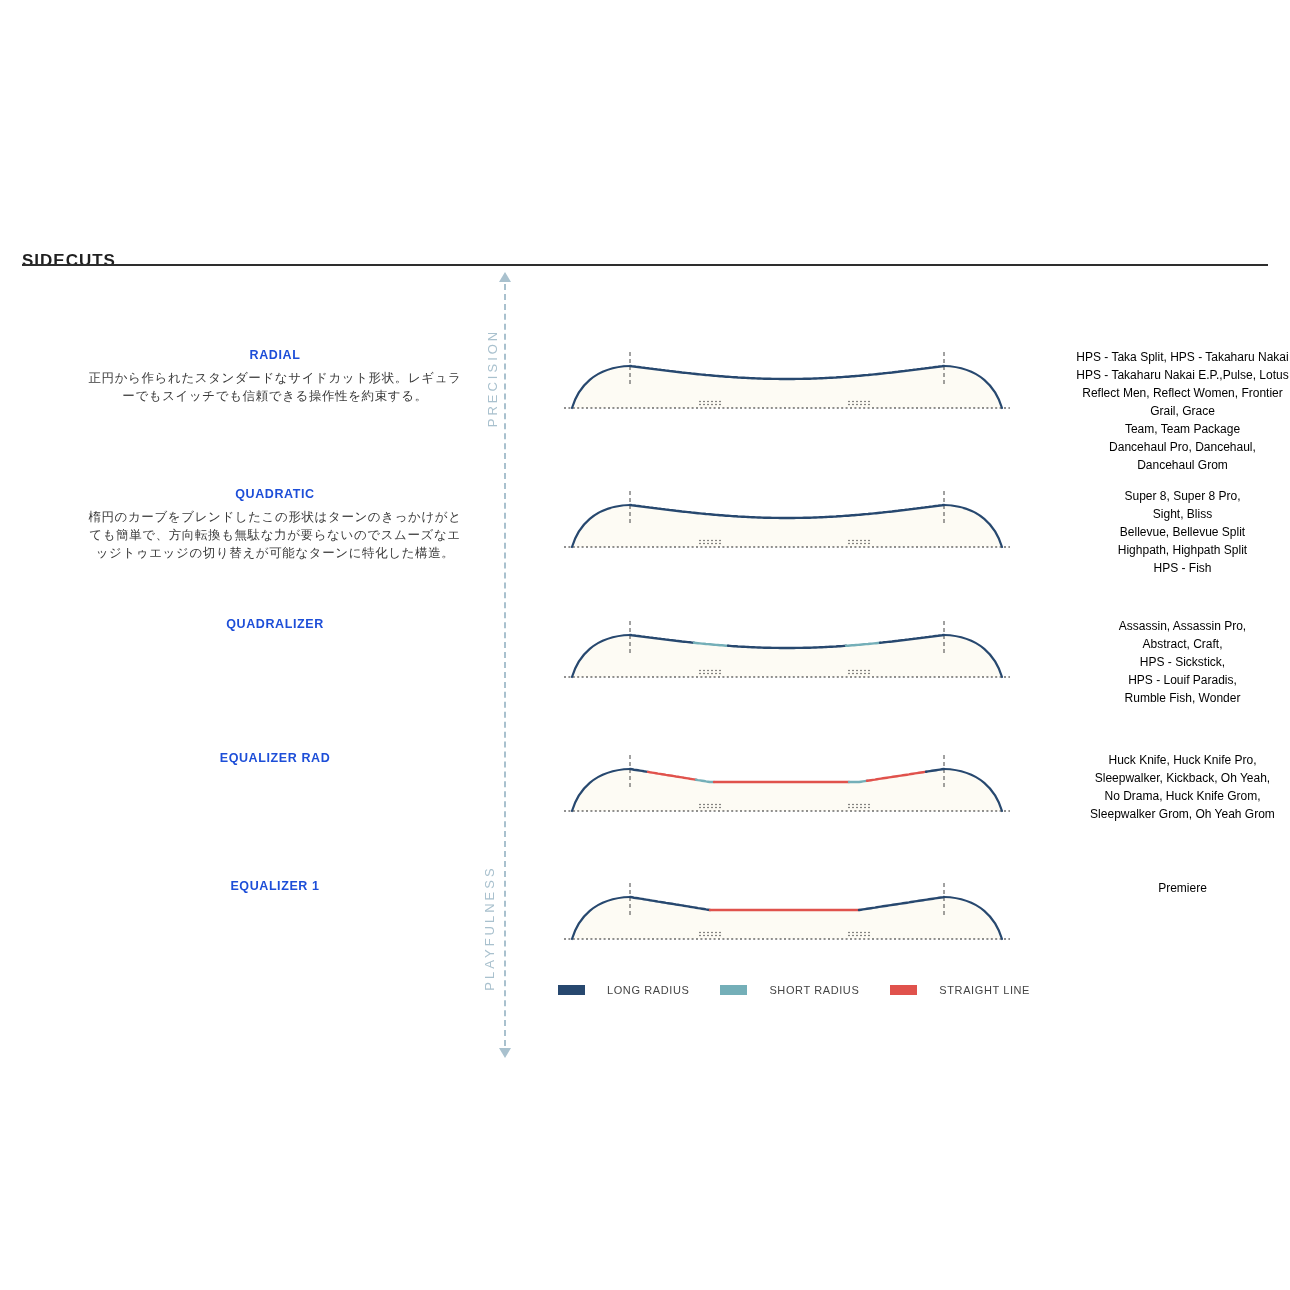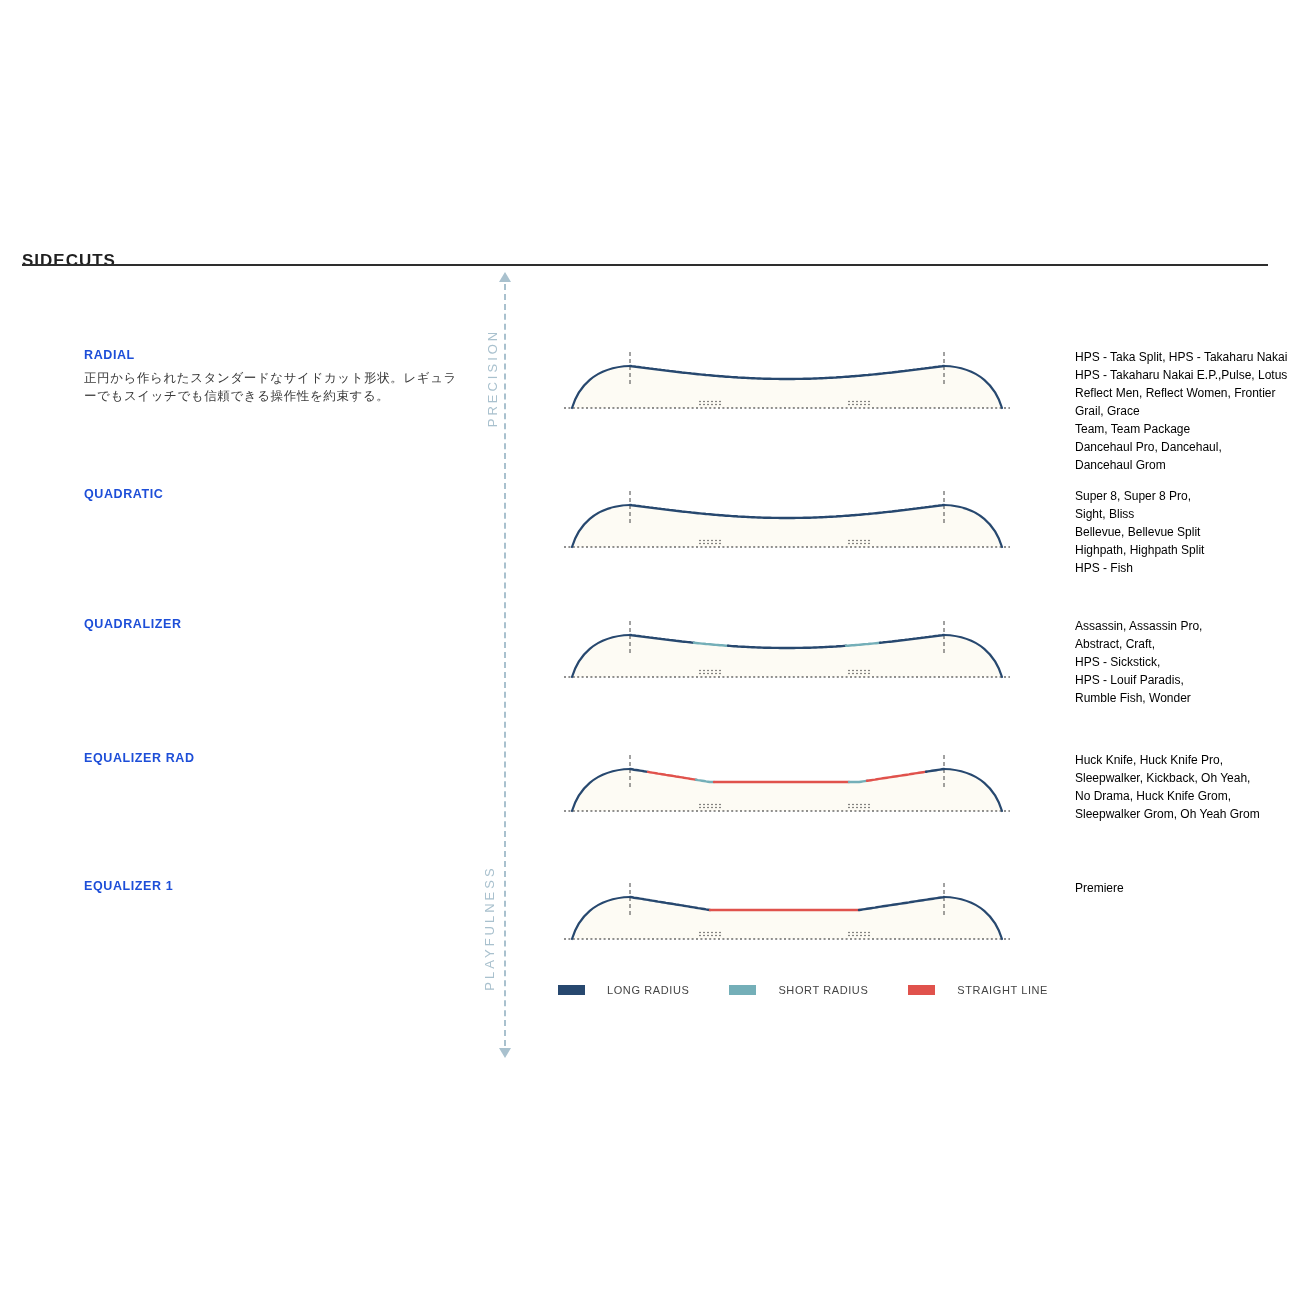--- a/index.html
+++ b/index.html
@@ -1,17 +1,17 @@
 <!DOCTYPE html>
 <html><head>
 <meta charset="utf-8">
 <style>
   html,body{margin:0;padding:0;background:#fff;}
   .page{position:relative;width:1290px;height:1290px;background:#ffffff;overflow:hidden;
-        font-family:"Liberation Sans",sans-serif;color:#222;}
+        font-family:"Liberation Sans",sans-serif;color:#222;text-align:center;}
   .page-title{position:absolute;left:22px;top:240px;font-size:17px;font-weight:bold;
         letter-spacing:1px;color:#1f1f1f;}
   .title-rule{position:absolute;left:22px;top:264px;width:1246px;border-top:2px solid #2e2e2e;}
 
   
   .axis-line{position:absolute;left:504px;top:284px;height:762px;width:0;
         border-left:2px dashed #a9c1ce;}
   .axis-arrow{position:absolute;width:0;height:0;border-left:6px solid transparent;
         border-right:6px solid transparent;}
   .axis-arrow.up{left:499px;top:272px;border-bottom:10px solid #a9c1ce;}
@@ -25,21 +25,21 @@
   .rows{position:absolute;left:0;top:0;width:100%;height:100%;}
   .row{position:absolute;left:0;width:100%;}
   .row-text{position:absolute;left:84px;top:0;width:382px;}
   .row-name{margin:0 0 7px 0;font-size:12.5px;font-weight:bold;letter-spacing:0.6px;color:#1d4ed8;}
   .row-desc{margin:0;font-size:12.5px;line-height:1.45;letter-spacing:0.6px;color:#3a3a3a;}
   .row-board{position:absolute;left:562px;top:4px;width:450px;height:62px;}
   .row-models{position:absolute;left:1075px;top:0;width:215px;font-size:12px;line-height:1.5;
         color:#000000;white-space:pre-line;}
 
   
-  .legend{position:absolute;left:558px;top:984px;display:flex;align-items:center;gap:40px;}
+  .legend{position:absolute;left:558px;top:984px;display:flex;align-items:center;gap:31px;}
   .legend-item{display:flex;align-items:center;gap:22px;}
   .chip{display:inline-block;width:27px;height:10px;}
   .legend-label{font-size:11px;letter-spacing:0.6px;color:#444;}
 </style>
 </head>
 <body>
 
 <div class="page">
   <h1 class="page-title">SIDECUTS</h1>
   <div class="title-rule"></div>
@@ -95,20 +95,21 @@
 HPS - Takaharu Nakai E.P.,Pulse, Lotus
 Reflect Men, Reflect Women, Frontier
 Grail, Grace
 Team, Team Package
 Dancehaul Pro, Dancehaul,
 Dancehaul Grom</div>
       </section>
       <section class="row" style="top: 487px;">
         <div class="row-text">
           <h3 class="row-name">QUADRATIC</h3>
+          <p class="row-desc">楕円のカーブをブレンドしたこの形状はターンのきっかけがとても簡単で、方向転換も無駄な力が要らないのでスムーズなエッジトゥエッジの切り替えが可能なターンに特化した構造。</p>
         </div>
         <div class="row-board"><svg viewBox="0 0 450 62" width="450" height="62">
             <path d="M10,56 C16,36 32,15 68,14 L68,14.0 L70,14.3 L72,14.5 L74,14.8 L76,15.0 L78,15.3 L80,15.6 L82,15.8 L84,16.1 L86,16.3 L88,16.6 L90,16.8 L92,17.1 L94,17.3 L96,17.6 L98,17.8 L100,18.1 L102,18.3 L104,18.6 L106,18.8 L108,19.1 L110,19.3 L112,19.5 L114,19.8 L116,20.0 L118,20.2 L120,20.5 L122,20.7 L124,20.9 L126,21.1 L128,21.3 L130,21.6 L132,21.8 L134,22.0 L136,22.2 L138,22.4 L140,22.6 L142,22.8 L144,23.0 L146,23.1 L148,23.3 L150,23.5 L152,23.7 L154,23.9 L156,24.0 L158,24.2 L160,24.3 L162,24.5 L164,24.7 L166,24.8 L168,24.9 L170,25.1 L172,25.2 L174,25.3 L176,25.5 L178,25.6 L180,25.7 L182,25.8 L184,25.9 L186,26.0 L188,26.1 L190,26.2 L192,26.3 L194,26.4 L196,26.5 L198,26.5 L200,26.6 L202,26.7 L204,26.7 L206,26.8 L208,26.8 L210,26.9 L212,26.9 L214,26.9 L216,26.9 L218,27.0 L220,27.0 L222,27.0 L224,27.0 L226,27.0 L228,27.0 L230,27.0 L232,27.0 L234,26.9 L236,26.9 L238,26.9 L240,26.9 L242,26.8 L244,26.8 L246,26.7 L248,26.7 L250,26.6 L252,26.5 L254,26.5 L256,26.4 L258,26.3 L260,26.2 L262,26.1 L264,26.0 L266,25.9 L268,25.8 L270,25.7 L272,25.6 L274,25.5 L276,25.3 L278,25.2 L280,25.1 L282,24.9 L284,24.8 L286,24.7 L288,24.5 L290,24.3 L292,24.2 L294,24.0 L296,23.9 L298,23.7 L300,23.5 L302,23.3 L304,23.1 L306,23.0 L308,22.8 L310,22.6 L312,22.4 L314,22.2 L316,22.0 L318,21.8 L320,21.6 L322,21.3 L324,21.1 L326,20.9 L328,20.7 L330,20.5 L332,20.2 L334,20.0 L336,19.8 L338,19.5 L340,19.3 L342,19.1 L344,18.8 L346,18.6 L348,18.3 L350,18.1 L352,17.8 L354,17.6 L356,17.3 L358,17.1 L360,16.8 L362,16.6 L364,16.3 L366,16.1 L368,15.8 L370,15.6 L372,15.3 L374,15.0 L376,14.8 L378,14.5 L380,14.3 L382,14.0 L382,14.0 C418,15 434,36 440,56 Z" fill="#fdfbf4" stroke="none"></path>
             <line x1="2" y1="56" x2="448" y2="56" stroke="#222222" stroke-width="1.1" stroke-dasharray="2,2.4"></line>
             <line x1="68" y1="0" x2="68" y2="33" stroke="#444" stroke-width="1" stroke-dasharray="4,3"></line>
             <line x1="382" y1="0" x2="382" y2="33" stroke="#444" stroke-width="1" stroke-dasharray="4,3"></line>
             <g>
               <circle cx="138" cy="49.5" r="0.8" fill="#555"></circle>
               <circle cx="142" cy="49.5" r="0.8" fill="#555"></circle>
               <circle cx="146" cy="49.5" r="0.8" fill="#555"></circle>

